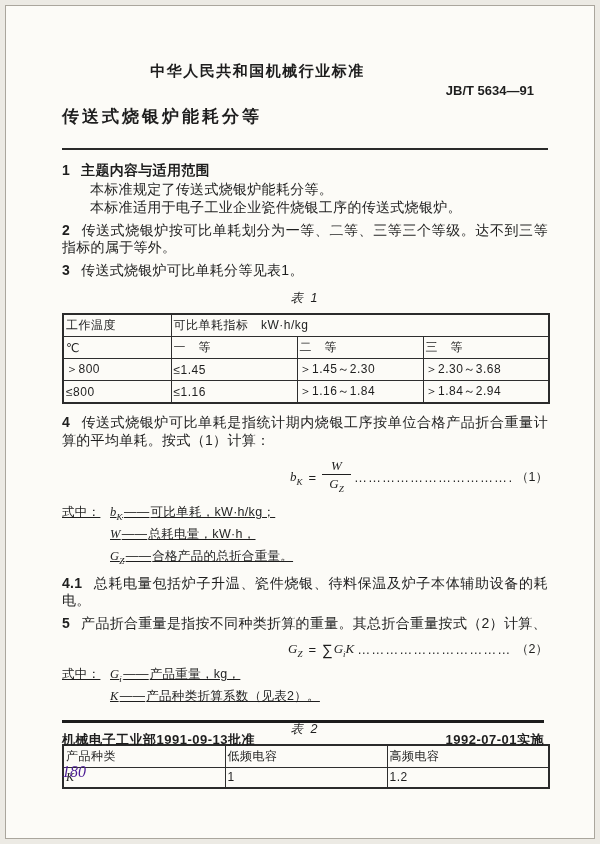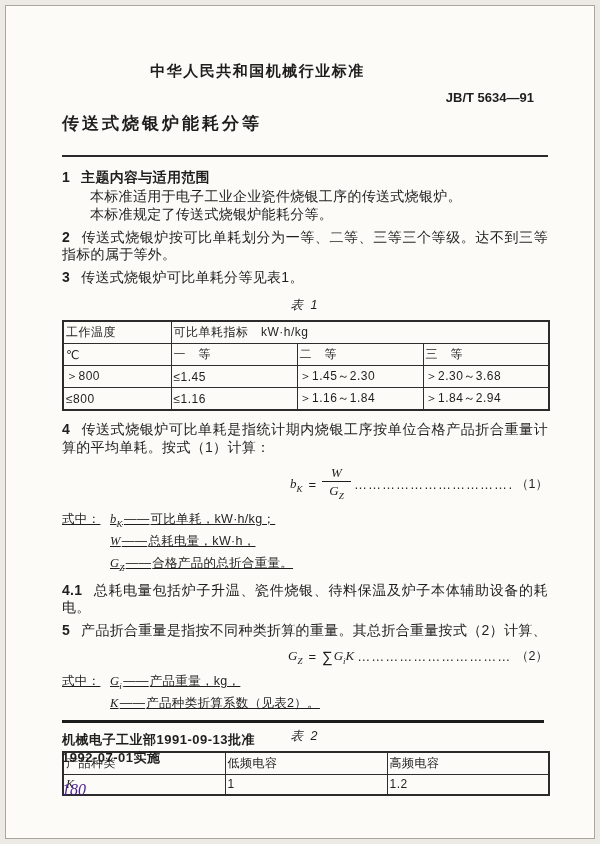--- a/index.html
+++ b/index.html
@@ -15,21 +15,21 @@
     position: absolute; left: 5px; top: 5px; right: 5px; bottom: 5px;
     background: #fcfbf7;
     border: 1px solid #aaa69d;
     box-sizing: border-box;
     padding: 44px 68px 0 56px;
   }
   .content { width: 486px; position: relative; }
 
   
   .hdr-org   { text-align: center; font-weight: bold; font-size: 15px; letter-spacing: 1.5px; margin: 12px 95px 0 0; }
-  .hdr-num   { text-align: right; font-weight: bold; font-size: 13px; margin-top: 9px; padding-right: 14px; }
+  .hdr-num   { text-align: right; font-weight: bold; font-size: 13px; margin-top: 2px; padding-right: 14px; }
   .hdr-title { text-align: left; font-weight: bold; font-size: 17px; letter-spacing: 3px; margin: 7px 95px 0 0; }
   .rule-top  { border-top: 2px solid #2a2a2a; margin-top: 20px; }
 
   
   .p { font-size: 14px; line-height: 17.5px; margin: 0; text-align: justify; letter-spacing: 0.3px; }
   .sec { margin-top: 5px; }
   .secnum { font-weight: bold; margin-right: 11px; }
   .bold { font-weight: bold; }
   .indent { text-indent: 2em; margin-top: 1px; }
   .mt10 { margin-top: 10px; }
@@ -55,37 +55,37 @@
   .sigma { font-size: 15px; margin-right: 1px; }
 
   
   .where-line { display: flex; align-items: baseline; font-size: 12.5px; line-height: 17.5px; letter-spacing: 0.3px; text-decoration: underline; }
   .where-label { width: 48px; flex: none; }
   .where-dash { margin: 0 1px; }
 
   
   .footer { position: absolute; left: 56px; right: 50px; top: 714px; }
   .foot-rule { border-top: 3px solid #1c1c1c; }
-  .foot-row { display: flex; justify-content: space-between; font-weight: bold; font-size: 13px; margin-top: 8px; letter-spacing: 0.5px; flex-direction: column; }
+  .foot-row { display: flex; justify-content: space-between; font-weight: bold; font-size: 13px; margin-top: 8px; letter-spacing: 0.5px; }
   .page-num { font-style: italic; font-family: "Liberation Serif", "DejaVu Serif", serif; font-size: 16px; margin-top: 14px; color: #4c1d95; }
 </style>
 </head>
 <body>
 
 <div class="paper">
   <div class="content">
 
     <div class="hdr-org">中华人民共和国机械行业标准</div>
     <div class="hdr-num">JB/T 5634—91</div>
     <div class="hdr-title">传送式烧银炉能耗分等</div>
     <div class="rule-top"></div>
 
     <p class="p sec mt12"><span class="secnum bold">1</span><span class="bold">主题内容与适用范围</span></p>
+    <p class="p indent">本标准规定了传送式烧银炉能耗分等。</p>
     <p class="p indent">本标准适用于电子工业企业瓷件烧银工序的传送式烧银炉。</p>
-    <p class="p indent">本标准规定了传送式烧银炉能耗分等。</p>
 
     <p class="p sec"><span class="secnum">2</span><span>传送式烧银炉按可比单耗划分为一等、二等、三等三个等级。达不到三等指标的属于等外。</span></p>
     <p class="p sec"><span class="secnum">3</span><span>传送式烧银炉可比单耗分等见表1。</span></p>
 
     <div class="caption">表 1</div>
     <table class="t1">
       <colgroup>
           <col style="width:108px">
           <col style="width:126px">
           <col style="width:126px">

